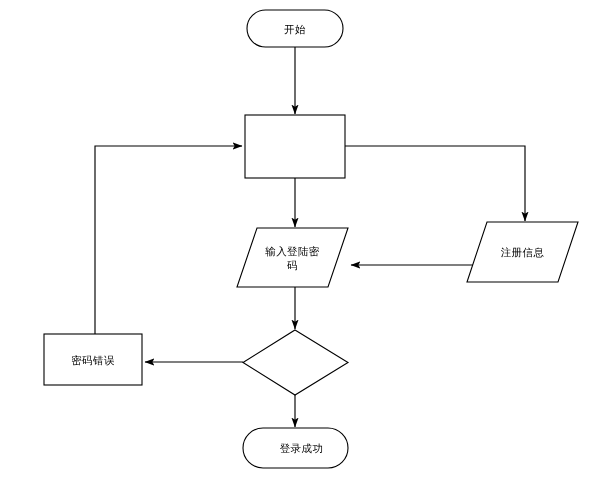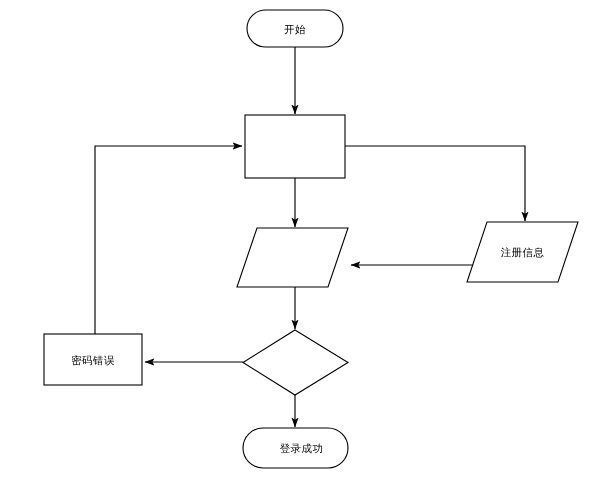--- a/index.html
+++ b/index.html
@@ -91,20 +91,22 @@
     <path class="node-shape" d="M295,330 L348,362.5 L295,395 L243,362.5 Z"></path>
 
     <rect class="node-shape" x="44" y="334" width="98" height="51"></rect>
 
     <rect class="node-shape" x="243" y="428" width="105" height="40" rx="20" ry="20"></rect>
   </svg>
 
   <div class="node-label" style="left:247px; top:10px; width:96px; height:37px;">开始</div>
 
 
+  <div class="node-label" style="left:241px; top:228px; width:103px; height:59px;">输入登陆密
+码</div>
 
   <div class="node-label" style="left:471px; top:222px; width:103px; height:60px;text-align:right;">注册信息</div>
 
 
   <div class="node-label" style="left:44px; top:334px; width:98px; height:51px;">密码错误</div>
 
   <div class="node-label" style="left:243px; top:428px; width:117px; height:40px;">登录成功</div>
 
 </div>
 

